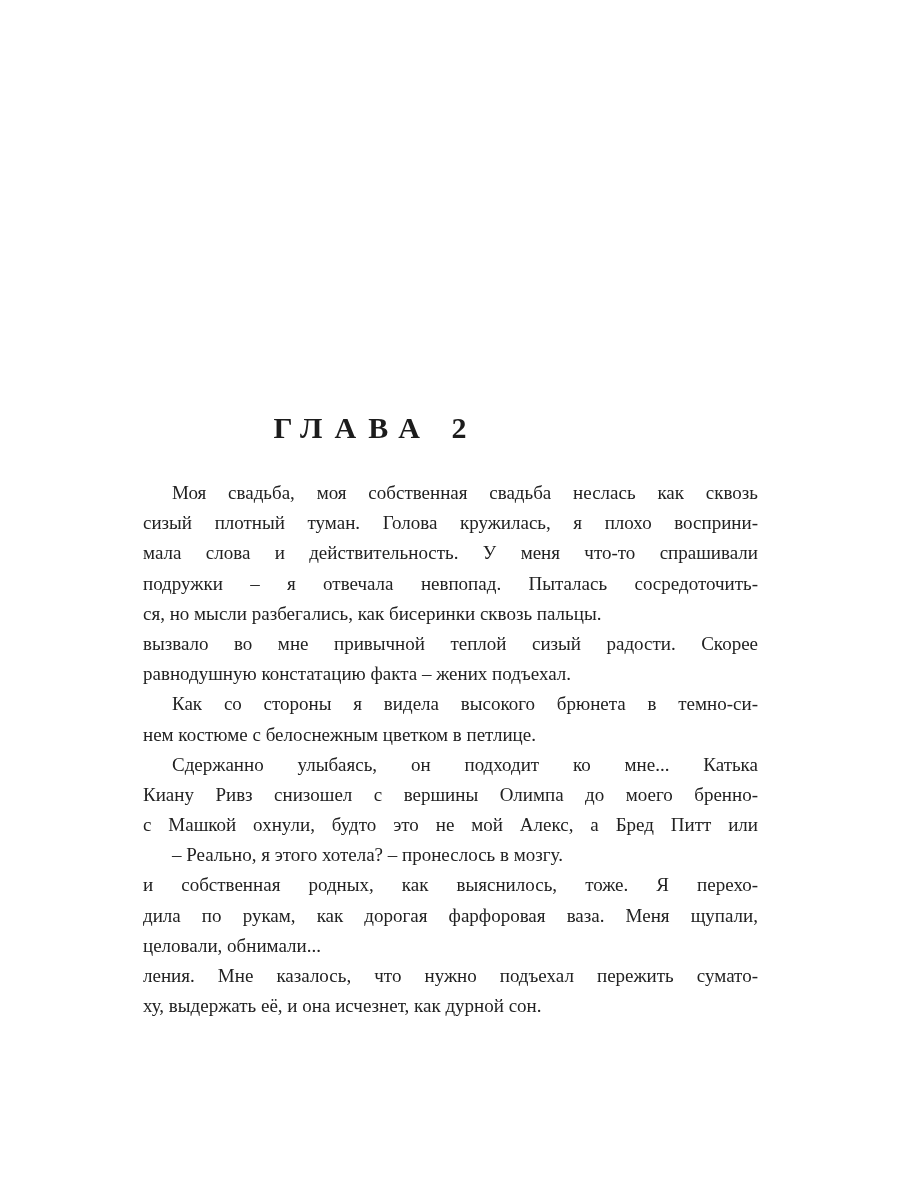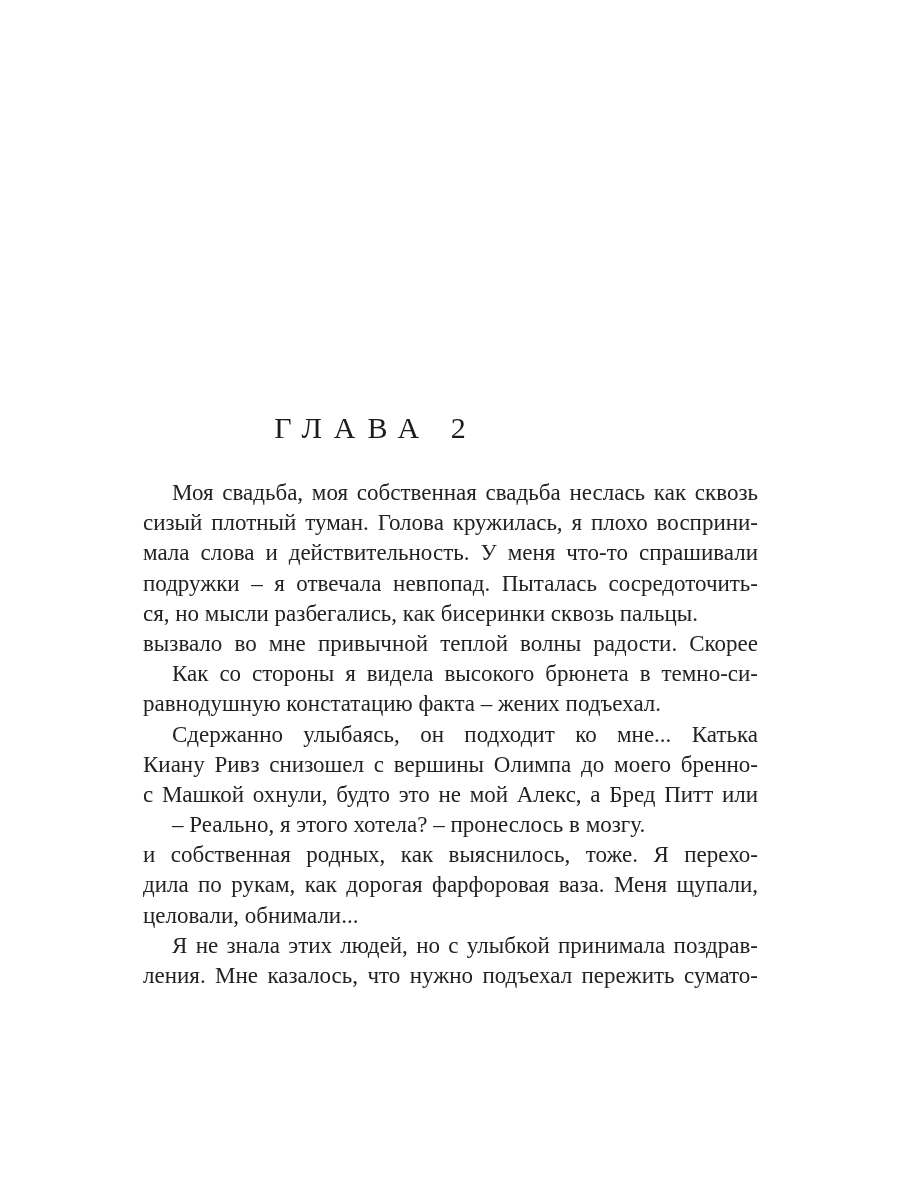--- a/index.html
+++ b/index.html
@@ -3,50 +3,51 @@
 <meta charset="utf-8">
 <style>
   html, body { margin: 0; padding: 0; background: #ffffff; }
   body { width: 900px; height: 1200px; position: relative; overflow: hidden; }
   .page {
     position: absolute; left: 0; top: 0; width: 900px; height: 1200px; background: #ffffff;
   }
   .chapter-title {
     position: absolute; top: 411px; left: 0; width: 740px; text-align: center;
     font-family: "Liberation Serif", "DejaVu Serif", serif;
-    font-weight: normal; font-size: 30px; letter-spacing: 12px; color: #1c1c1c;
+    font-weight: bold; font-size: 30px; letter-spacing: 12px; color: #1c1c1c;
     padding-left: 12px; box-sizing: border-box;
   }
   .body-text {
     position: absolute; top: 478px; left: 143px; width: 615px;
     font-family: "Liberation Serif", "DejaVu Serif", serif;
-    font-size: 23px; line-height: 30.2px; color: #222222;
+    font-size: 19px; line-height: 30.2px; color: #222222;
   }
   .line { display: block; white-space: nowrap; text-align: justify; text-align-last: justify; height: 30.2px; }
   .line.indent { padding-left: 29px; }
   .line.last { text-align-last: left; }
 </style>
 </head>
 <body>
 
 <div class="page">
   <div class="chapter-title">ГЛАВА 2</div>
 
   <div class="body-text">
     <span class="line indent">Моя свадьба, моя собственная свадьба неслась как сквозь</span>
     <span class="line">сизый плотный туман. Голова кружилась, я плохо восприни-</span>
     <span class="line">мала слова и действительность. У меня что-то спрашивали</span>
     <span class="line">подружки – я отвечала невпопад. Пыталась сосредоточить-</span>
     <span class="line last">ся, но мысли разбегались, как бисеринки сквозь пальцы.</span>
-    <span class="line">вызвало во мне привычной теплой волны радости. Скорее</span>
+    <span class="line">вызвало во мне привычной теплой сизый радости. Скорее</span>
+    <span class="line last">равнодушную констатацию факта – жених подъехал.</span>
     <span class="line indent">Как со стороны я видела высокого брюнета в темно-си-</span>
-    <span class="line last">равнодушную констатацию факта – жених подъехал.</span>
+    <span class="line last">нем костюме с белоснежным цветком в петлице.</span>
     <span class="line indent">Сдержанно улыбаясь, он подходит ко мне... Катька</span>
     <span class="line">Киану Ривз снизошел с вершины Олимпа до моего бренно-</span>
     <span class="line">с Машкой охнули, будто это не мой Алекс, а Бред Питт или</span>
     <span class="line indent last">– Реально, я этого хотела? – пронеслось в мозгу.</span>
     <span class="line">и собственная родных, как выяснилось, тоже. Я перехо-</span>
     <span class="line">дила по рукам, как дорогая фарфоровая ваза. Меня щупали,</span>
     <span class="line last">целовали, обнимали...</span>
-    <span class="line indent">Я не знала этих людей, но с улыбкой принимала поздрав-</span>
     <span class="line">ления. Мне казалось, что нужно подъехал пережить сумато-</span>
+    <span class="line last">ху, выдержать её, и она исчезнет, как дурной сон.</span>
   </div>
 </div>
 
 </body></html>

